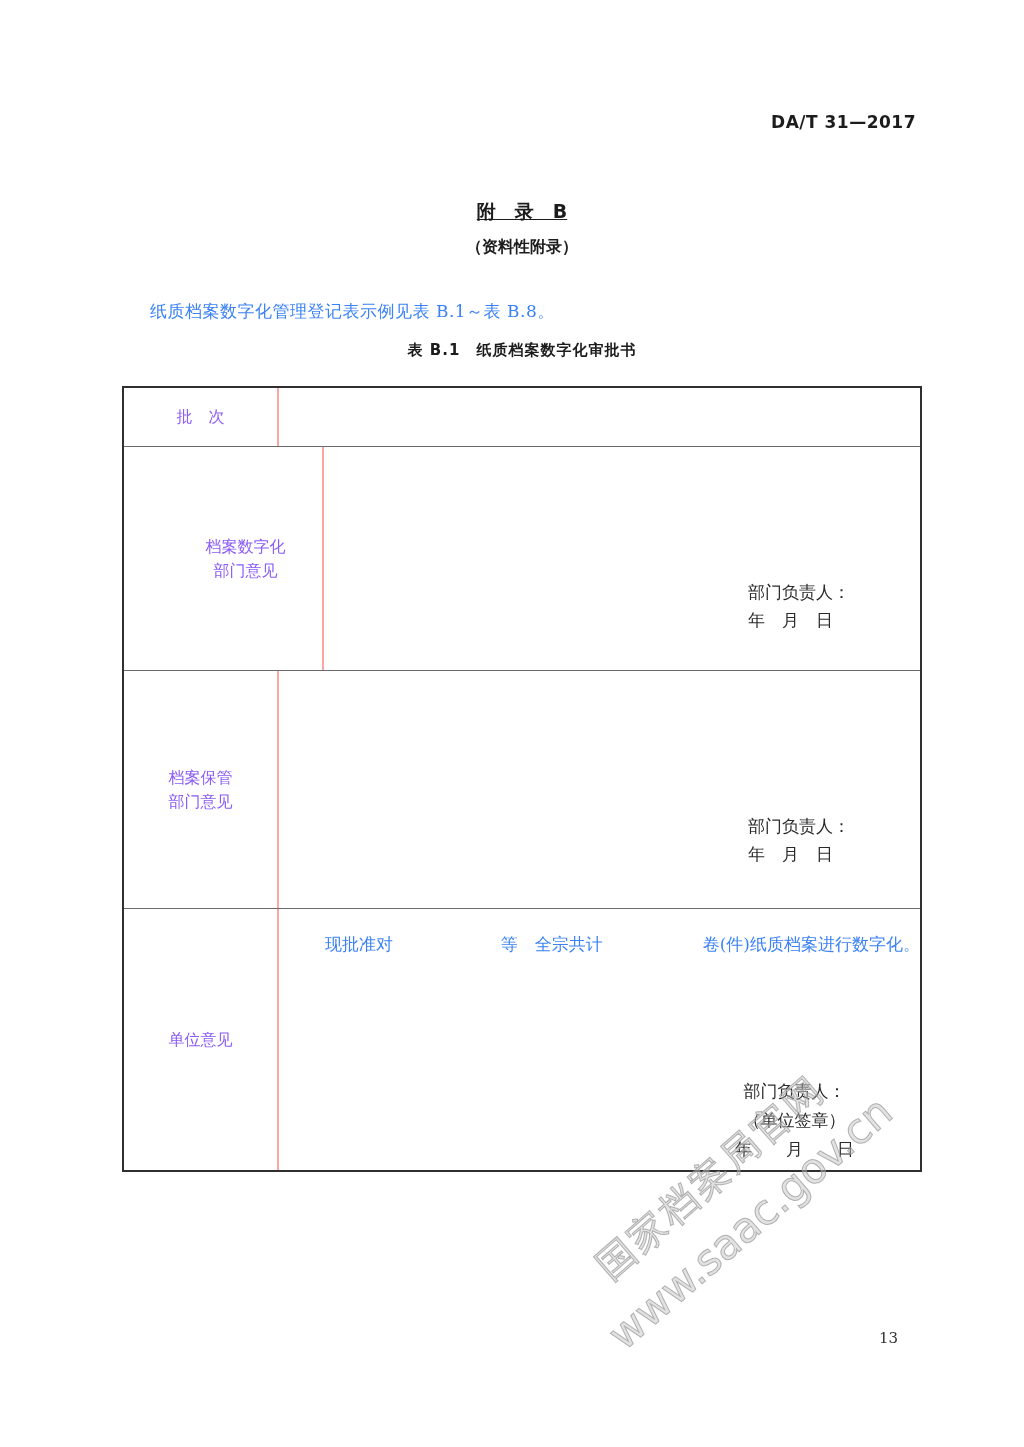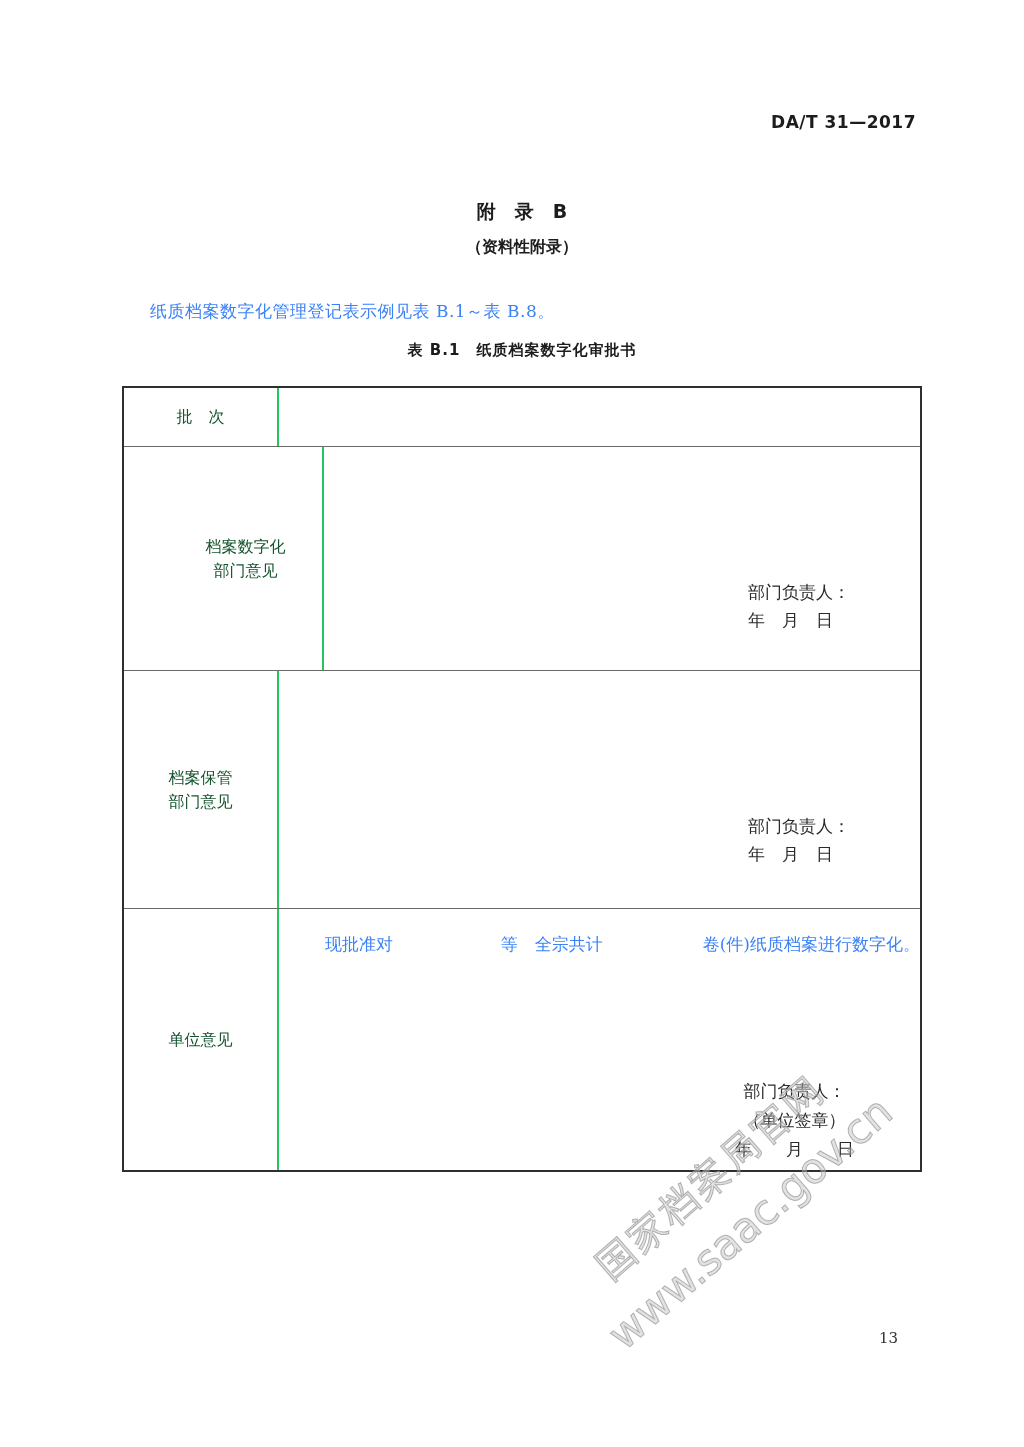--- a/index.html
+++ b/index.html
@@ -20,21 +20,21 @@
     letter-spacing: 0.5px;
     color: #1c1c1c;
   }
   .headings {
     position: absolute;
     left: 122px; top: 199px; width: 800px;
     text-align: center;
     font-family: "DejaVu Sans", sans-serif;
     color: #1c1c1c;
   }
-  .h-appendix   { font-size: 19px; font-weight: bold; }
+  .h-appendix   { font-size: 19px; font-weight: bold; text-decoration: underline; }
   .h-sub        { font-size: 16px; font-weight: bold; margin-top: 12px; }
   .h-title      { font-size: 17px; font-weight: bold; margin-top: 9px; letter-spacing: 2.5px; }
   .intro {
     position: absolute;
     left: 122px; top: 300px; width: 800px;
     font-size: 17px;
     text-indent: 28px;
     color: #3b82f6;
     letter-spacing: 0.5px;
   }
@@ -51,26 +51,26 @@
   .tbl {
     position: absolute;
     left: 122px; top: 386px; width: 800px;
     border: 2px solid #2f2f2f;
     background: transparent;
   }
   .tr { display: flex; border-top: 1px solid #6a6a6a; }
   .tr:first-child { border-top: none; }
   .td-label {
     width: 155px; flex: 0 0 155px;
-    border-right: 2px solid #22c55e;
+    border-right: 2px solid #fca5a5;
     display: flex; flex-direction: column;
     justify-content: center; align-items: center;
     font-size: 16px;
     line-height: 24px;
-    color: #14532d;
+    color: #8b5cf6;
   }
   .td-content { flex: 1 1 auto; position: relative; }
   .r1 { height: 58px; }
   .r2 { height: 125px; }
   .r3 { height: 224px; padding-left: 45px; }
   .r4 { height: 238px; }
   .r5 { height: 262px; }
   .sig {
     position: absolute;
     right: 70px;

